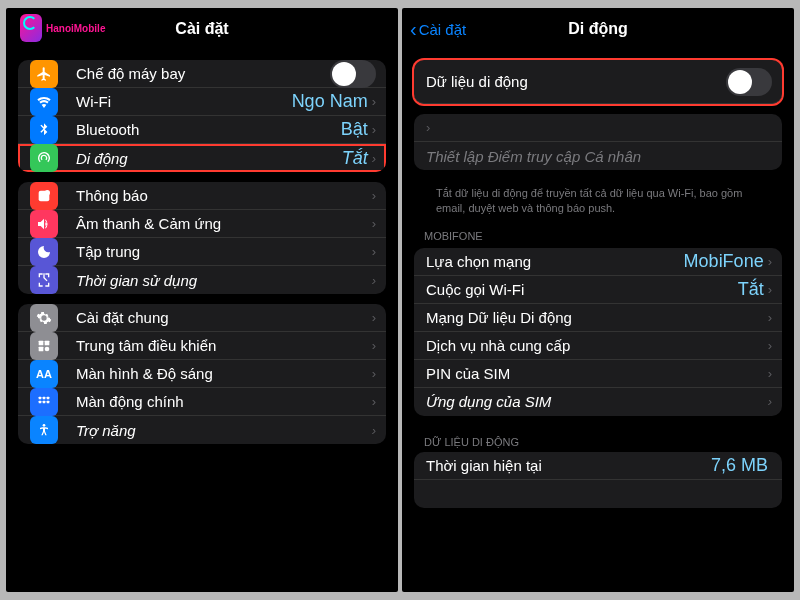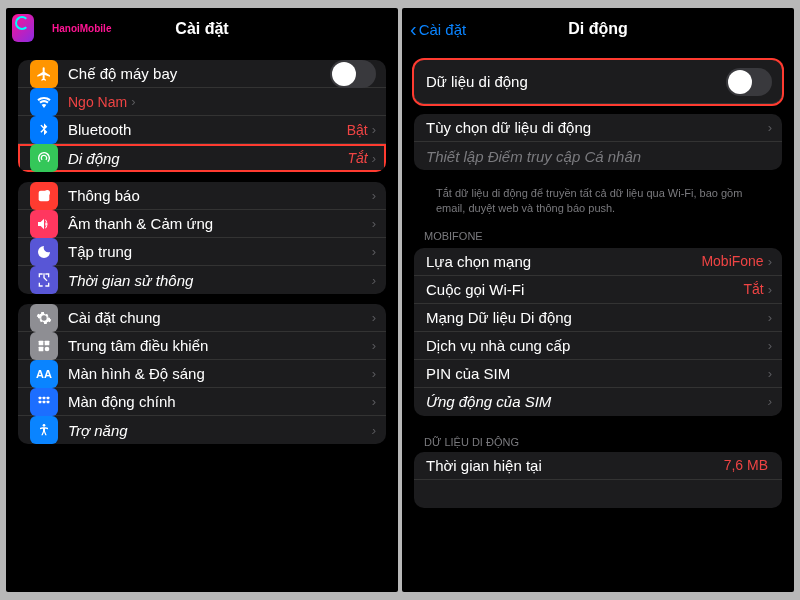--- a/index.html
+++ b/index.html
@@ -1,37 +1,37 @@
 <!DOCTYPE html>
 <html><head>
 <meta charset="utf-8">
 <style>
 * { box-sizing: border-box; margin: 0; padding: 0; }
 body { background: #b8b8b8; width: 800px; height: 600px; font-family: -apple-system, "Helvetica Neue", Arial, sans-serif; display: flex; justify-content: center; align-items: center; overflow: hidden; }
 .canvas { width: 800px; height: 600px; background: #b8b8b8; position: relative; display: flex; gap: 4px; padding: 8px 6px; }
 .phone { flex: 1; background: #000; color: #fff; border-radius: 2px; overflow: hidden; display: flex; flex-direction: column; position: relative; }
-.logo { position: absolute; top: 6px; left: 6px; display: flex; align-items: center; gap: 18px; z-index: 10; }
+.logo { position: absolute; top: 6px; left: 14px; display: flex; align-items: center; gap: 4px; z-index: 10; }
 .logo-icon { width: 22px; height: 28px; background: linear-gradient(135deg, #ff1493, #8a2be2); border-radius: 6px; position: relative; display: flex; align-items: center; justify-content: center; }
 .logo-icon::before { content: ""; position: absolute; width: 10px; height: 10px; border: 2px solid #00ffff; border-radius: 50%; border-right-color: transparent; top: 2px; left: 3px; }
 .logo-text { color: #ff1493; font-size: 10px; font-weight: bold; }
 .header { height: 42px; display: flex; align-items: center; justify-content: center; position: relative; padding: 16px 10px; }
 .header-title { font-size: 16px; font-weight: 600; color: #fff; }
 .back { position: absolute; left: 8px; display: flex; align-items: center; color: #0a84ff; font-size: 15px; }
 .back-chevron { font-size: 20px; margin-right: 2px; line-height: 1; }
 .content { flex: 1; overflow: hidden; }
 .group { margin: 10px 12px; background: #1c1c1e; border-radius: 10px; overflow: hidden; }
 .row { display: flex; align-items: center; height: 28px; padding: 0 10px 0 12px; border-bottom: 0.5px solid #333; position: relative; }
 .row:last-child { border-bottom: none; font-style: italic; }
 .row.highlight { box-shadow: 0 0 0 2px #ff3b30 inset; }
 .row.standalone-highlight { background: #1c1c1e; border-radius: 10px; margin: 10px 12px; box-shadow: 0 0 0 2px #ff3b30; height: 44px; }
-.icon { width: 28px; height: 28px; border-radius: 6px; display: flex; align-items: center; justify-content: center; margin-right: 10px; flex-shrink: 0; }
+.icon { width: 28px; height: 28px; border-radius: 6px; display: flex; align-items: center; justify-content: center; margin-right: 18px; flex-shrink: 0; }
 .icon svg { width: 16px; height: 16px; fill: #fff; }
 .label { flex: 1; font-size: 15px; color: #fff; }
 .label.muted { color: #7a7a7e; }
-.value { font-size: 14px; color: #ef4444; margin-right: 4px; }
+.value { font-size: 18px; color: #7dd3fc; margin-right: 4px; }
 .chevron { color: #5a5a5e; font-size: 13px; display: flex; align-items: center; }
 .toggle { width: 46px; height: 28px; border-radius: 14px; background: #39393d; position: relative; flex-shrink: 0; }
 .toggle .knob { width: 24px; height: 24px; border-radius: 50%; background: #fff; position: absolute; top: 2px; right: 2px; }
 .toggle.off .knob { left: 2px; right: auto; }
 .footer-text { font-size: 11px; color: #7a7a7e; padding: 6px 34px 4px; line-height: 1.35; }
 .section-header { font-size: 11px; color: #7a7a7e; padding: 10px 22px 4px; text-transform: uppercase; }
 .bg-orange { background: #ff9500; }
 .bg-blue { background: #007aff; }
 .bg-green { background: #34c759; }
 .bg-red { background: #ff3b30; }
@@ -66,20 +66,21 @@
         <div class="toggle off">
               <div class="knob"></div>
             </div>
       </div>
       <div class="row">
         <div class="icon bg-blue">
               <svg viewBox="0 0 24 24">
                 <path d="M12 21l3.6-4.8a6 6 0 0 0-7.2 0L12 21zm-8-10.4a13 13 0 0 1 16 0l2-2.6a16 16 0 0 0-20 0l2 2.6zm3 3.6a8.5 8.5 0 0 1 10 0l2-2.6a11.5 11.5 0 0 0-14 0l2 2.6z"></path>
               </svg>
             </div>
+        <span class="label">Wi-Fi</span>
         <span class="value">Ngo Nam</span>
         <span class="chevron">›</span>
       </div>
       <div class="row">
         <div class="icon bg-blue">
               <svg viewBox="0 0 24 24">
                 <path d="M12 2l5 5-4 4 4 4-5 5v-7.6L8 16l-1.4-1.4L11.2 10 6.6 5.4 8 4l4 3.6V2z"></path>
               </svg>
             </div>
         <span class="label">Bluetooth</span>
@@ -126,21 +127,21 @@
             </div>
         <span class="label">Tập trung</span>
         <span class="chevron">›</span>
       </div>
       <div class="row">
         <div class="icon bg-purple">
               <svg viewBox="0 0 24 24">
                 <path d="M13 2v6.3l4.3 4.3-1.4 1.4L11 9V2h2zM4 2h6v2H6v4H4V2zm16 0v6h-2V4h-4V2h6zM4 22v-6h2v4h4v2H4zm16 0h-6v-2h4v-4h2v6z"></path>
               </svg>
             </div>
-        <span class="label">Thời gian sử thông</span>
+        <span class="label">Thời gian sử dụng</span>
         <span class="chevron">›</span>
       </div>
     </div>
 
     <div class="group">
       <div class="row">
         <div class="icon bg-gray">
               <svg viewBox="0 0 24 24">
                 <path d="M12 8a4 4 0 1 0 4 4 4 4 0 0 0-4-4zm9 4a7 7 0 0 1-.1 1.2l2 1.6-2 3.4-2.4-1a7 7 0 0 1-2 1.2l-.4 2.6h-4l-.4-2.6a7 7 0 0 1-2-1.2l-2.4 1-2-3.4 2-1.6A7 7 0 0 1 3 12a7 7 0 0 1 .1-1.2l-2-1.6 2-3.4 2.4 1a7 7 0 0 1 2-1.2L7.9 3h4l.4 2.6a7 7 0 0 1 2 1.2l2.4-1 2 3.4-2 1.6A7 7 0 0 1 21 12z"></path>
               </svg>
@@ -205,21 +206,20 @@
   </div>
   <div class="content">
     <div class="row standalone-highlight">
       <span class="label">Dữ liệu di động</span>
       <div class="toggle off">
             <div class="knob"></div>
           </div>
     </div>
     <div class="group" style="margin-top:0">
       <div class="row">
-        <span class="label">Tùy chọn dữ liệu di động</span>
         <span class="chevron">›</span>
       </div>
       <div class="row">
         <span class="label muted">Thiết lập Điểm truy cập Cá nhân</span>
       </div>
     </div>
     <div class="footer-text">Tắt dữ liệu di động để truyền tất cả dữ liệu qua Wi-Fi, bao gồm email, duyệt web và thông báo push.</div>
 
     <div class="section-header">MOBIFONE</div>
     <div class="group" style="margin-top:2px">
@@ -239,21 +239,21 @@
       </div>
       <div class="row">
         <span class="label">Dịch vụ nhà cung cấp</span>
         <span class="chevron">›</span>
       </div>
       <div class="row">
         <span class="label">PIN của SIM</span>
         <span class="chevron">›</span>
       </div>
       <div class="row">
-        <span class="label">Ứng động của SIM</span>
+        <span class="label">Ứng dụng của SIM</span>
         <span class="chevron">›</span>
       </div>
     </div>
 
     <div class="section-header">DỮ LIỆU DI ĐỘNG</div>
     <div class="group" style="margin-top:0">
       <div class="row">
         <span class="label">Thời gian hiện tại</span>
         <span class="value">7,6 MB</span>
       </div>

